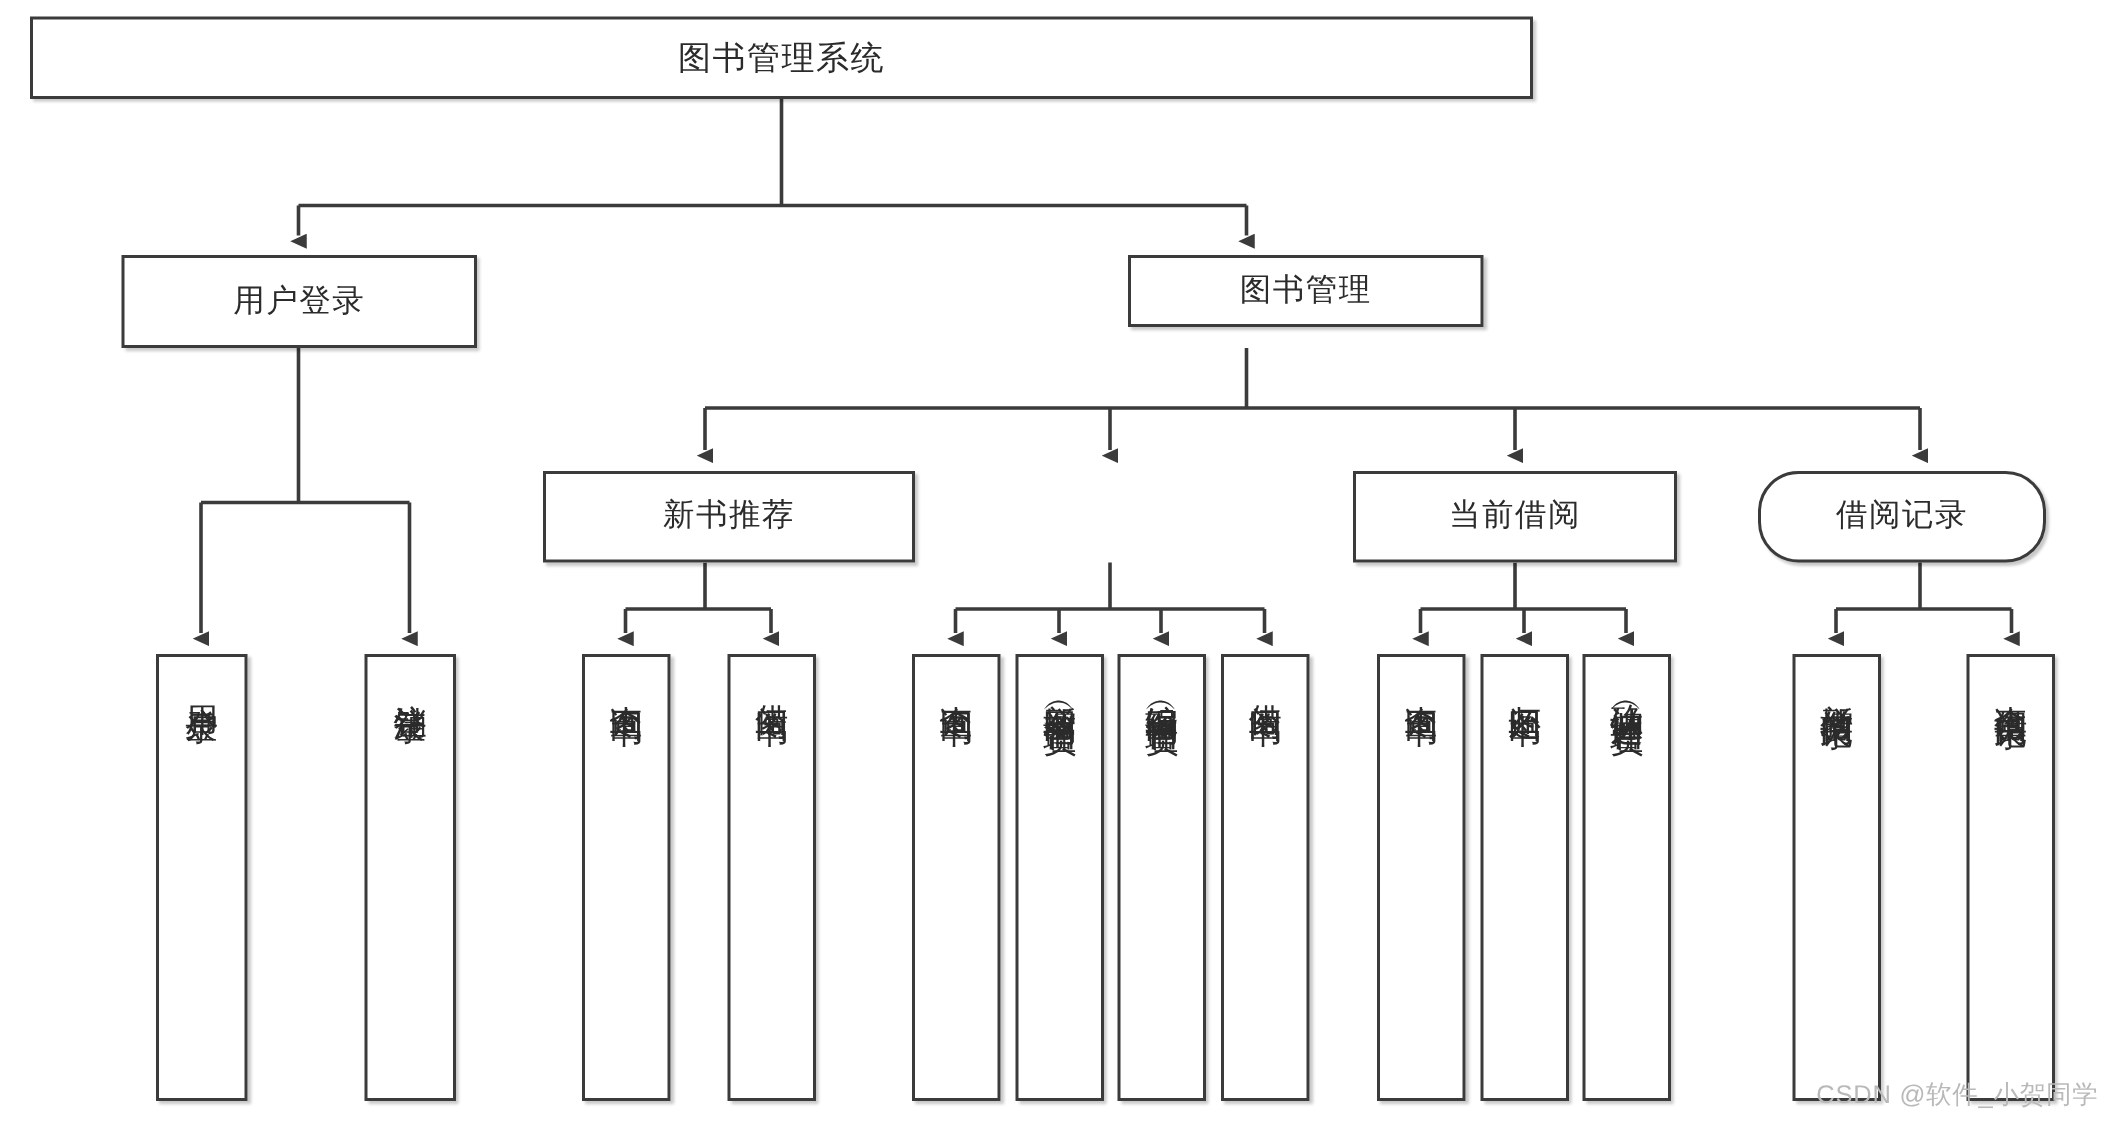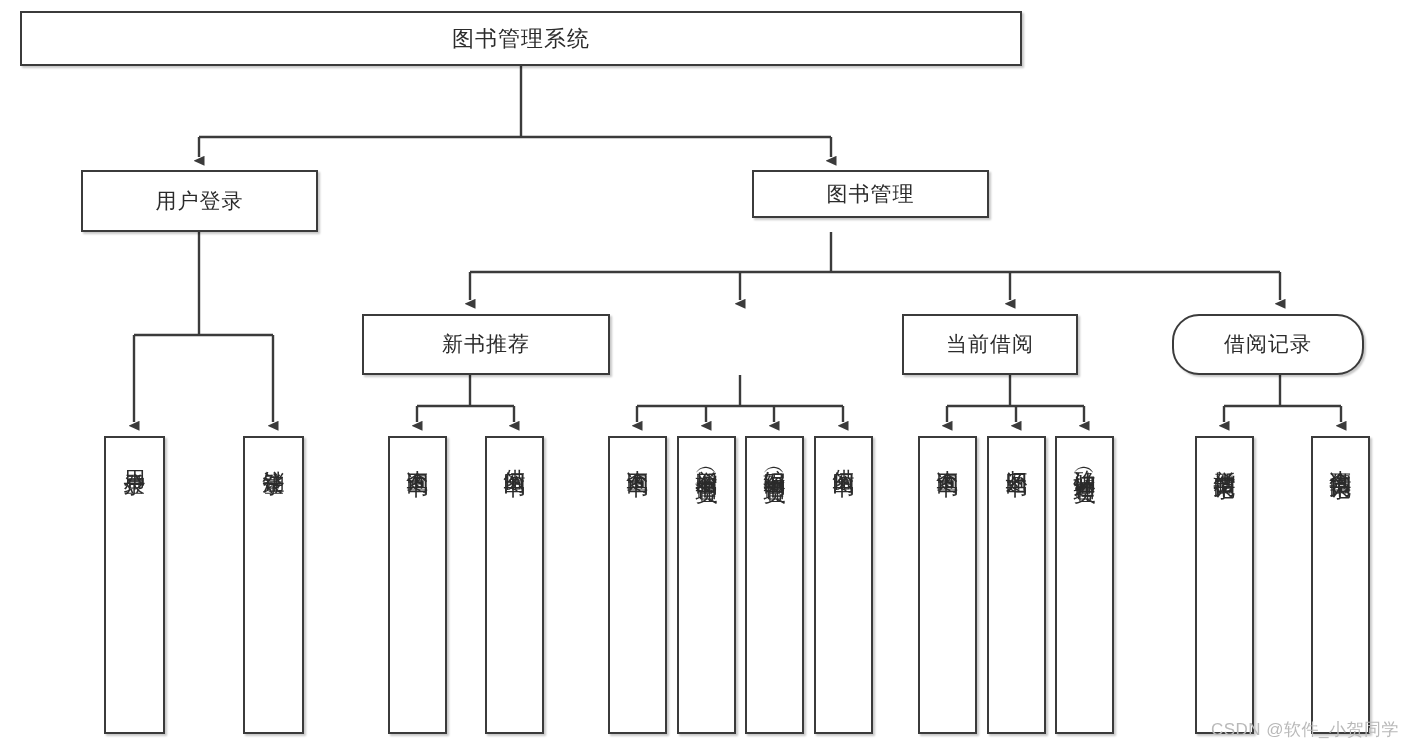--- a/index.html
+++ b/index.html
@@ -114,21 +114,21 @@
   <div class="node" style="left:81px;top:170px;width:237px;height:62px;">
     <span class="lbl">用户登录</span>
   </div>
   <div class="node" style="left:752px;top:170px;width:237px;height:48px;">
     <span class="lbl">图书管理</span>
   </div>
 
   <div class="node" style="left:362px;top:314px;width:248px;height:61px;">
     <span class="lbl">新书推荐</span>
   </div>
-  <div class="node" style="left:902px;top:314px;width:176px;height:61px;">
+  <div class="node" style="left:902px;top:314px;width:216px;height:61px;">
     <span class="lbl">当前借阅</span>
   </div>
   <div class="node" style="left:1172px;top:314px;width:192px;height:61px;border-radius:27px;">
     <span class="lbl">借阅记录</span>
   </div>
 
   <div class="node vert" style="left:104px;top:436px;width:61px;height:298px;">
     <span class="lbl">用户登录</span>
   </div>
   <div class="node vert" style="left:243px;top:436px;width:61px;height:298px;">

